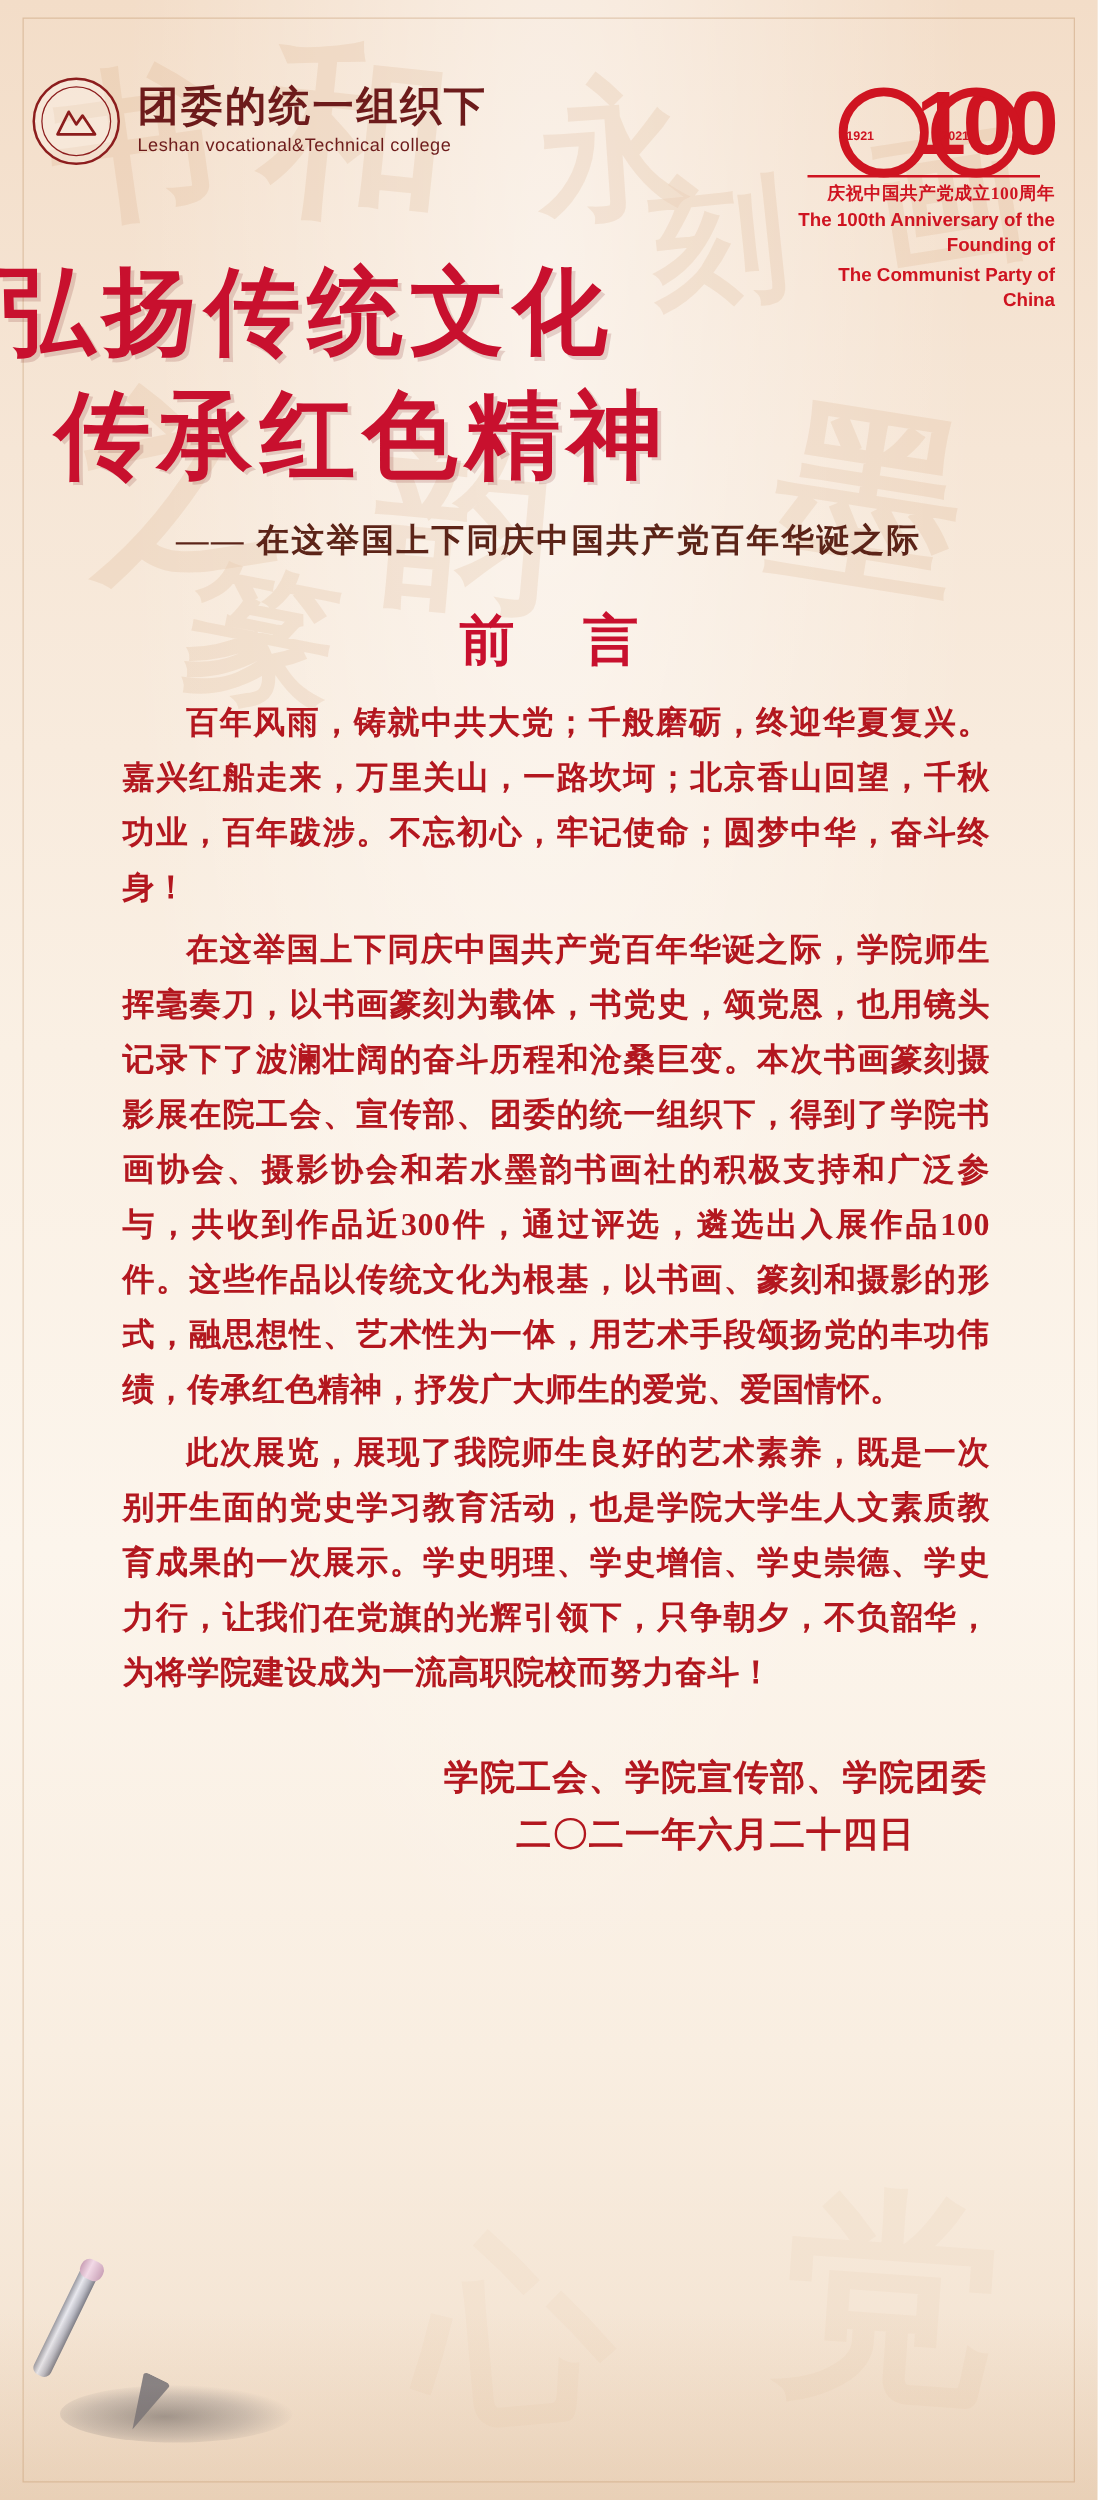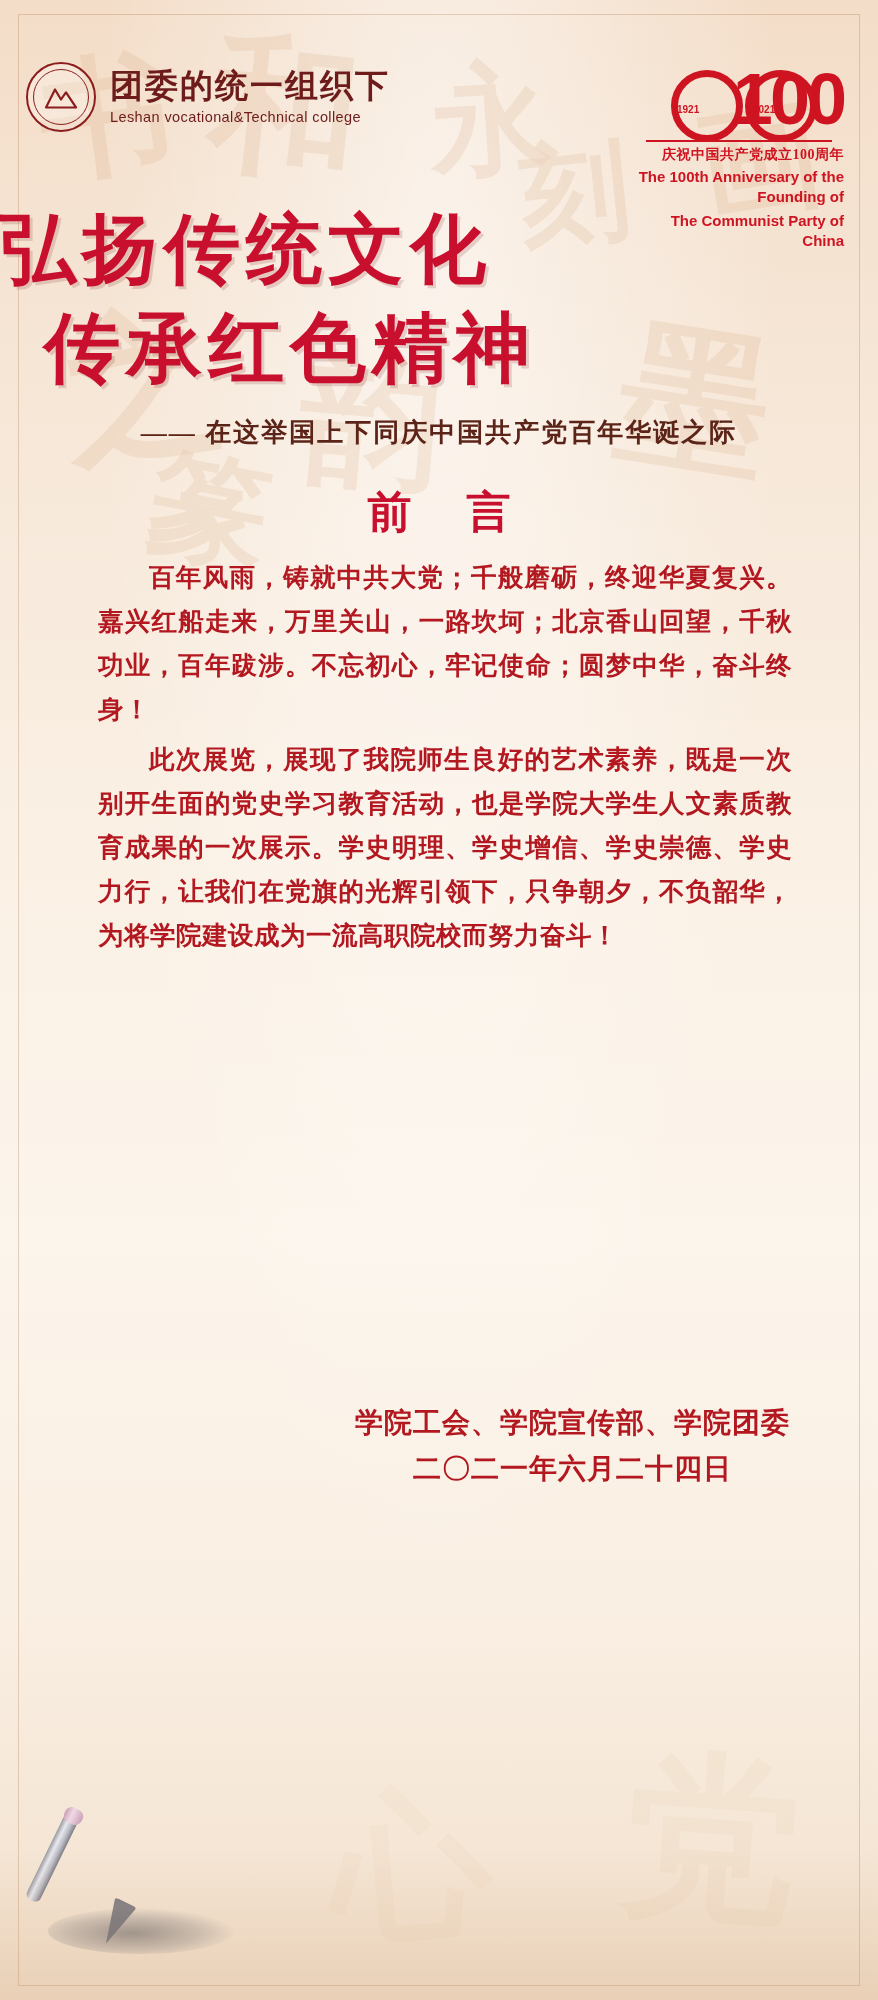--- a/index.html
+++ b/index.html
@@ -383,20 +383,21 @@
     <div class="line1">弘扬传统文化</div>
     <div class="line2">传承红色精神</div>
   </div>
 
   <div class="subtitle">—— 在这举国上下同庆中国共产党百年华诞之际</div>
 
   <div class="section-title">前 言</div>
 
   <div class="body-text">
     <p>百年风雨，铸就中共大党；千般磨砺，终迎华夏复兴。嘉兴红船走来，万里关山，一路坎坷；北京香山回望，千秋功业，百年跋涉。不忘初心，牢记使命；圆梦中华，奋斗终身！</p>
+    <p>在这举国上下同庆中国共产党百年华诞之际，学院师生挥毫奏刀，以书画篆刻为载体，书党史，颂党恩，也用镜头记录下了波澜壮阔的奋斗历程和沧桑巨变。本次书画篆刻摄影展在院工会、宣传部、团委的统一组织下，得到了学院书画协会、摄影协会和若水墨韵书画社的积极支持和广泛参与，共收到作品近300件，通过评选，遴选出入展作品100件。这些作品以传统文化为根基，以书画、篆刻和摄影的形式，融思想性、艺术性为一体，用艺术手段颂扬党的丰功伟绩，传承红色精神，抒发广大师生的爱党、爱国情怀。</p>
     <p>此次展览，展现了我院师生良好的艺术素养，既是一次别开生面的党史学习教育活动，也是学院大学生人文素质教育成果的一次展示。学史明理、学史增信、学史崇德、学史力行，让我们在党旗的光辉引领下，只争朝夕，不负韶华，为将学院建设成为一流高职院校而努力奋斗！</p>
   </div>
 
   <div class="signature">
     <div>学院工会、学院宣传部、学院团委</div>
     <div>二〇二一年六月二十四日</div>
   </div>
 
   <div class="brush-art">
     <div class="brush-ink"></div>

